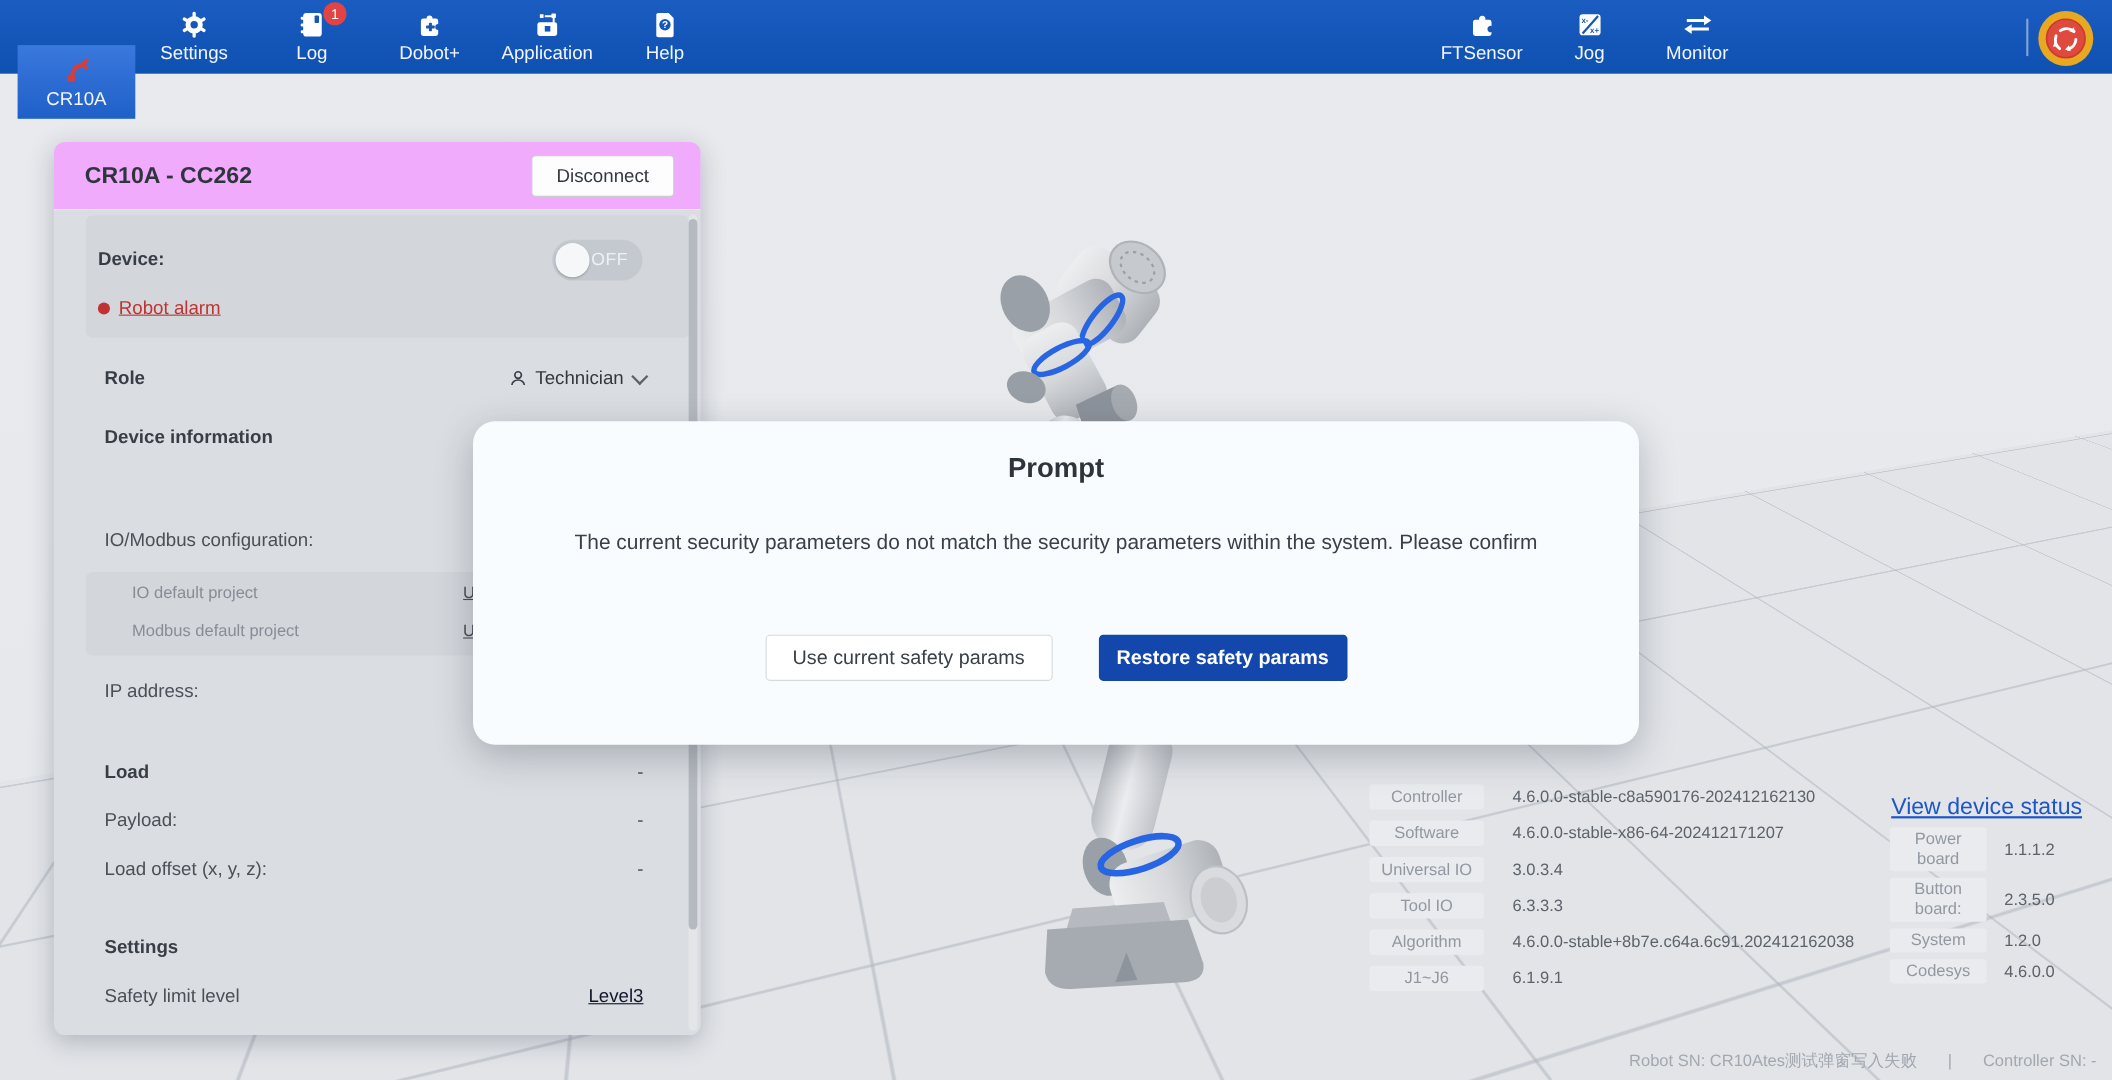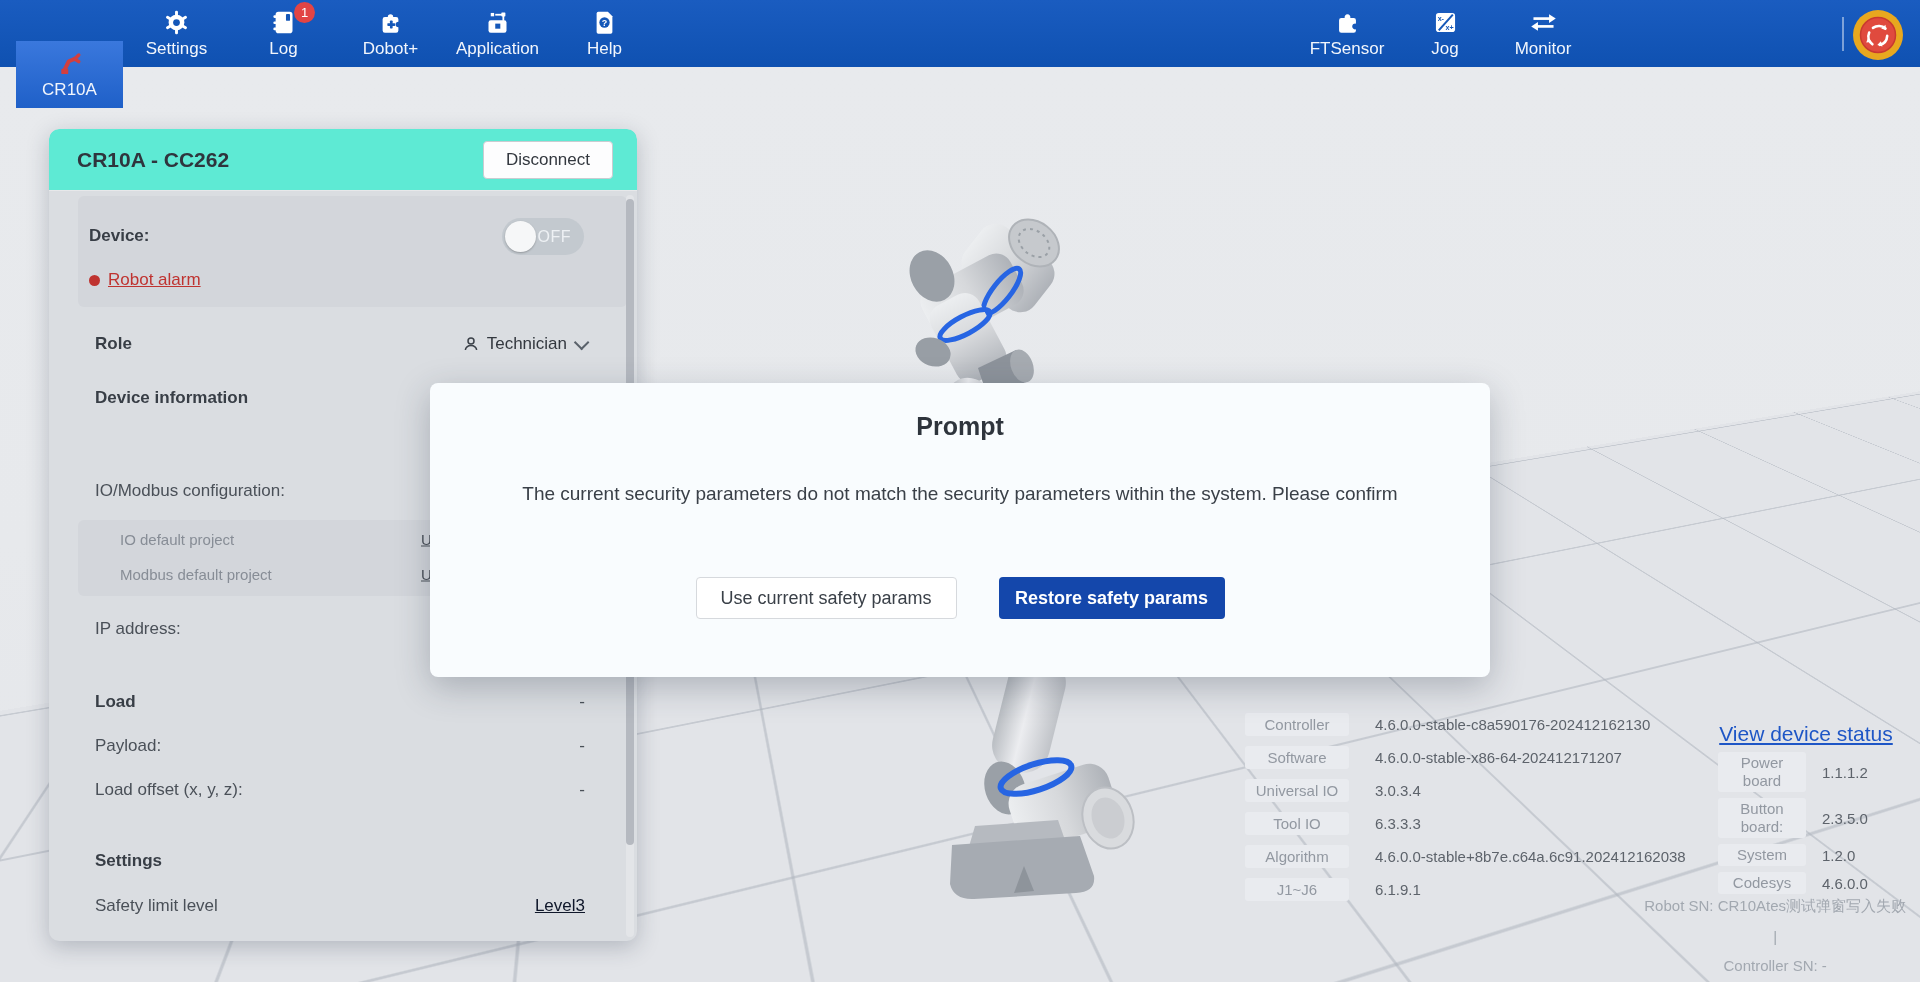--- a/index.html
+++ b/index.html
@@ -42,21 +42,21 @@
   .speed-handle { position:absolute; left:28px; top:-8px; width:58px; height:27px; border-radius:14px;
                   background:linear-gradient(180deg,#f4f5f7,#d8dadd); border:1px solid #bfc3c8;
                   box-shadow:0 1px 3px rgba(0,0,0,.35); display:flex; align-items:center; justify-content:center; gap:7px; }
   .speed-label { font-size:17px; }
   .nav-divider { position:absolute; left:1842px; top:17px; width:2px; height:34px; background:rgba(255,255,255,.45); }
   .estop { position:absolute; left:1852px; top:9px; width:52px; height:52px; cursor:pointer; }
 
   
   .panel { position:absolute; left:49px; top:129px; width:588px; height:812px; border-radius:10px;
            background:#dadde1; box-shadow:0 6px 22px rgba(40,50,70,.25); z-index:3; overflow:hidden; }
-  .panel-header { position:absolute; left:0; top:0; width:588px; height:62px; background:#5eead4;
+  .panel-header { position:absolute; left:0; top:0; width:588px; height:62px; background:#f0abfc;
                   border-bottom:1px solid #e7e8ea; border-radius:10px 10px 0 0;
                   display:flex; align-items:center; justify-content:space-between; padding:0 24px 0 28px; }
   .panel-title { font-size:21px; font-weight:700; color:#2f353d; }
   .btn-disconnect { height:38px; padding:0 22px; background:#fdfdfe; border:1px solid #c9ccd1; border-radius:4px;
                     font-size:17px; color:#33383f; font-family:inherit; cursor:pointer; }
   .gray-box { position:absolute; left:29px; right:10px; background:#d3d6db; border-radius:6px; }
   .prow { position:absolute; left:46px; right:52px; display:flex; justify-content:space-between;
           align-items:center; transform:translateY(-50%); font-size:17px; color:#4a5058; }
   .prow.inbox { left:40px; }
   .prow .bold { font-weight:700; color:#383e46; }
@@ -73,21 +73,21 @@
           transform:rotate(45deg) translateY(-3px); }
   .sub-label { font-size:15px; color:#878d96; }
   .link-frag { position:absolute; left:372px; transform:translateY(-50%); font-size:15px; color:#4a5058;
                text-decoration:underline; }
   .dash-val { color:#4a5058; }
   .level-link { color:#0f172a; text-decoration:underline; font-weight:400; cursor:pointer; }
   .panel-scroll-track { position:absolute; right:3px; top:66px; width:8px; height:742px; border-radius:4px; background:#e3e5e8; }
   .panel-scroll-thumb { position:absolute; right:3px; top:70px; width:8px; height:646px; border-radius:4px; background:#b5b9c0; }
 
   
-  .modal { position:absolute; left:430px; top:383px; width:1060px; height:294px; border-radius:8px;
+  .modal { position:absolute; left:430px; top:383px; width:1060px; height:294px; border-radius:20px;
            background:#f9fcfe; box-shadow:0 10px 34px rgba(40,50,70,.28); z-index:5; }
   .modal-title { position:absolute; top:29px; width:100%; text-align:center; font-size:25px; font-weight:700; color:#2e343c; }
   .modal-msg { position:absolute; top:100px; width:100%; text-align:center; font-size:19px; color:#3a4048; }
   .modal-btns { position:absolute; top:194px; width:100%; display:flex; justify-content:center; gap:42px; }
   .btn-secondary { width:261px; height:42px; background:#ffffff; border:1px solid #d6d9dd; border-radius:4px;
                    font-size:18px; color:#3a4048; font-family:inherit; cursor:pointer; }
   .btn-primary { width:226px; height:42px; background:#1447ab; border:none; border-radius:4px;
                  font-size:18px; font-weight:700; color:#ffffff; font-family:inherit; cursor:pointer; }
 
   
@@ -98,22 +98,22 @@
   .vvalue { margin-left:26px; color:#5d636b; white-space:nowrap; }
   .vstatus { position:absolute; left:1700px; top:722px; width:212px; z-index:2; font-size:15px; }
   .vs-link { display:block; text-align:center; font-size:21px; color:#1e56c6; text-decoration:underline;
              margin-bottom:6px; cursor:pointer; }
   .vs-row { display:flex; align-items:center; margin-bottom:6px; }
   .vs-label { width:88px; margin-left:18px; text-align:center; background:#e9ebef; border-radius:3px;
               padding:2px 2px; color:#9298a1; line-height:1.2; }
   .vs-value { margin-left:16px; color:#5d636b; }
 
   
-  .status-bar { position:absolute; right:14px; bottom:8px; display:flex; align-items:center; gap:12px;
-                font-size:15px; color:#a2a8b0; z-index:2;flex-direction:column; }
+  .status-bar { position:absolute; right:14px; bottom:8px; display:flex; align-items:center; gap:28px;
+                font-size:15px; color:#a2a8b0; z-index:2; }
 </style>
 </head>
 <body>
 
 <div id="app">
 
   <div class="scene">
     <div class="floor"></div>
   </div>
 

